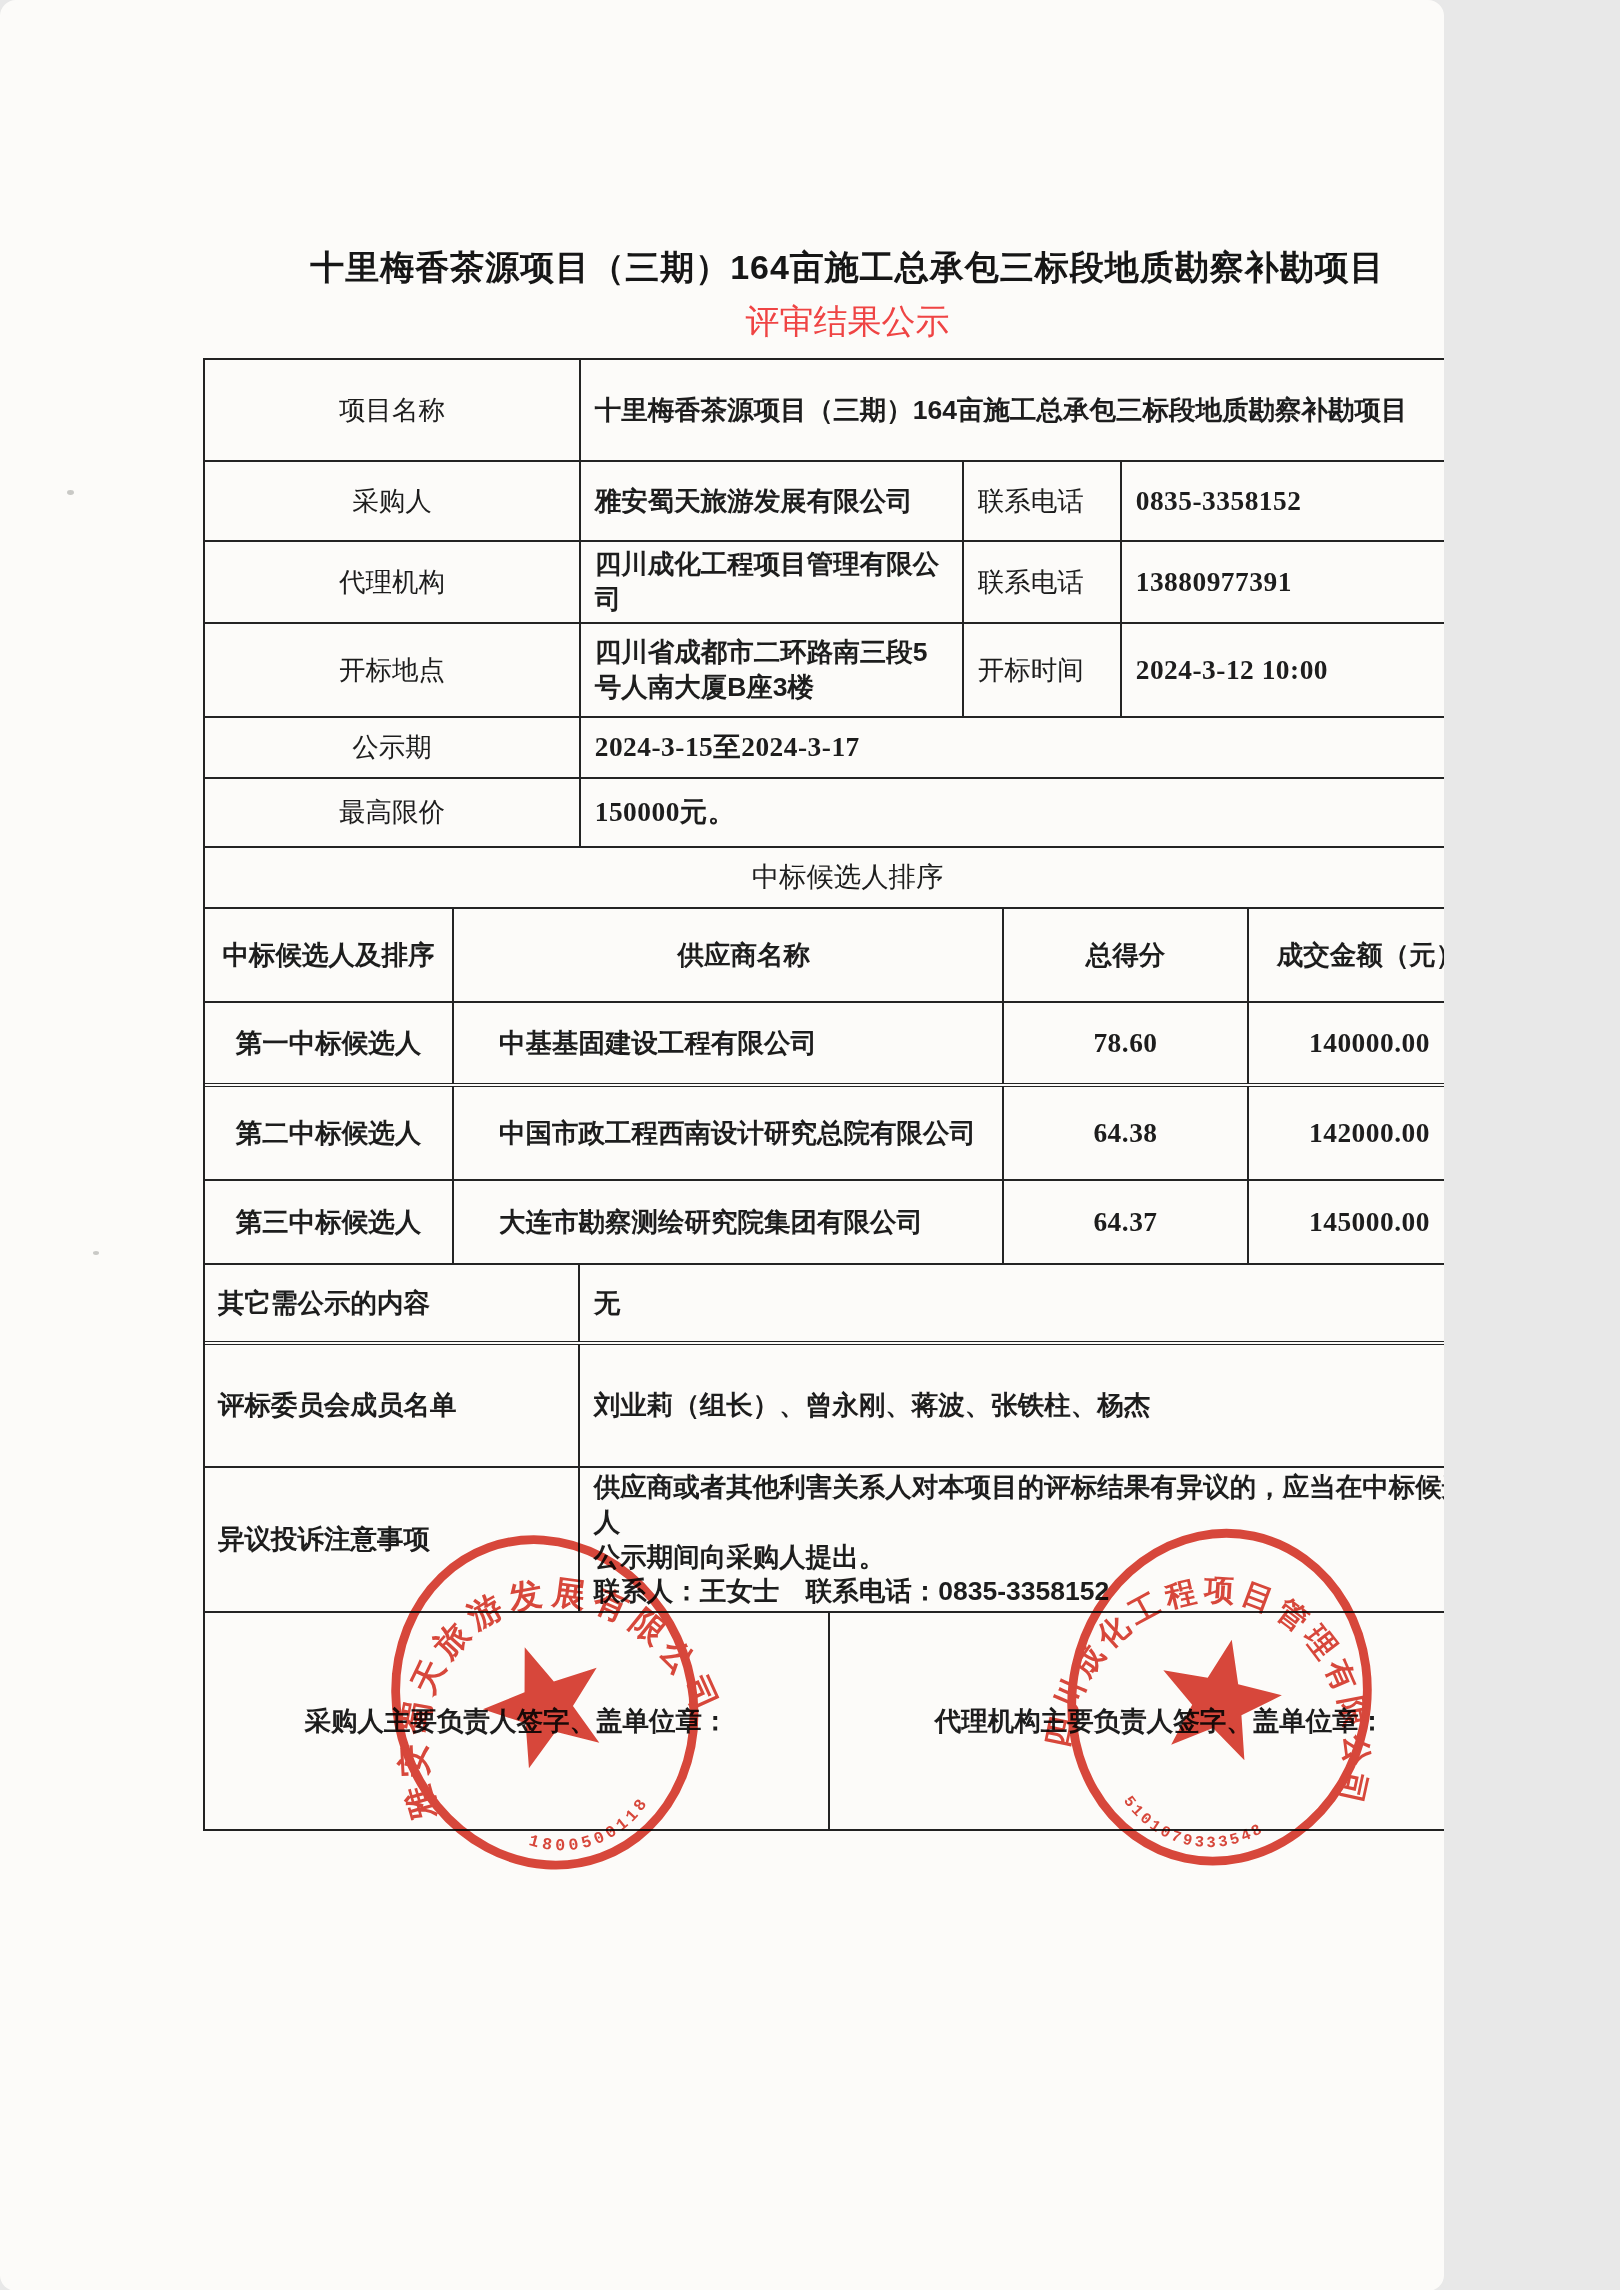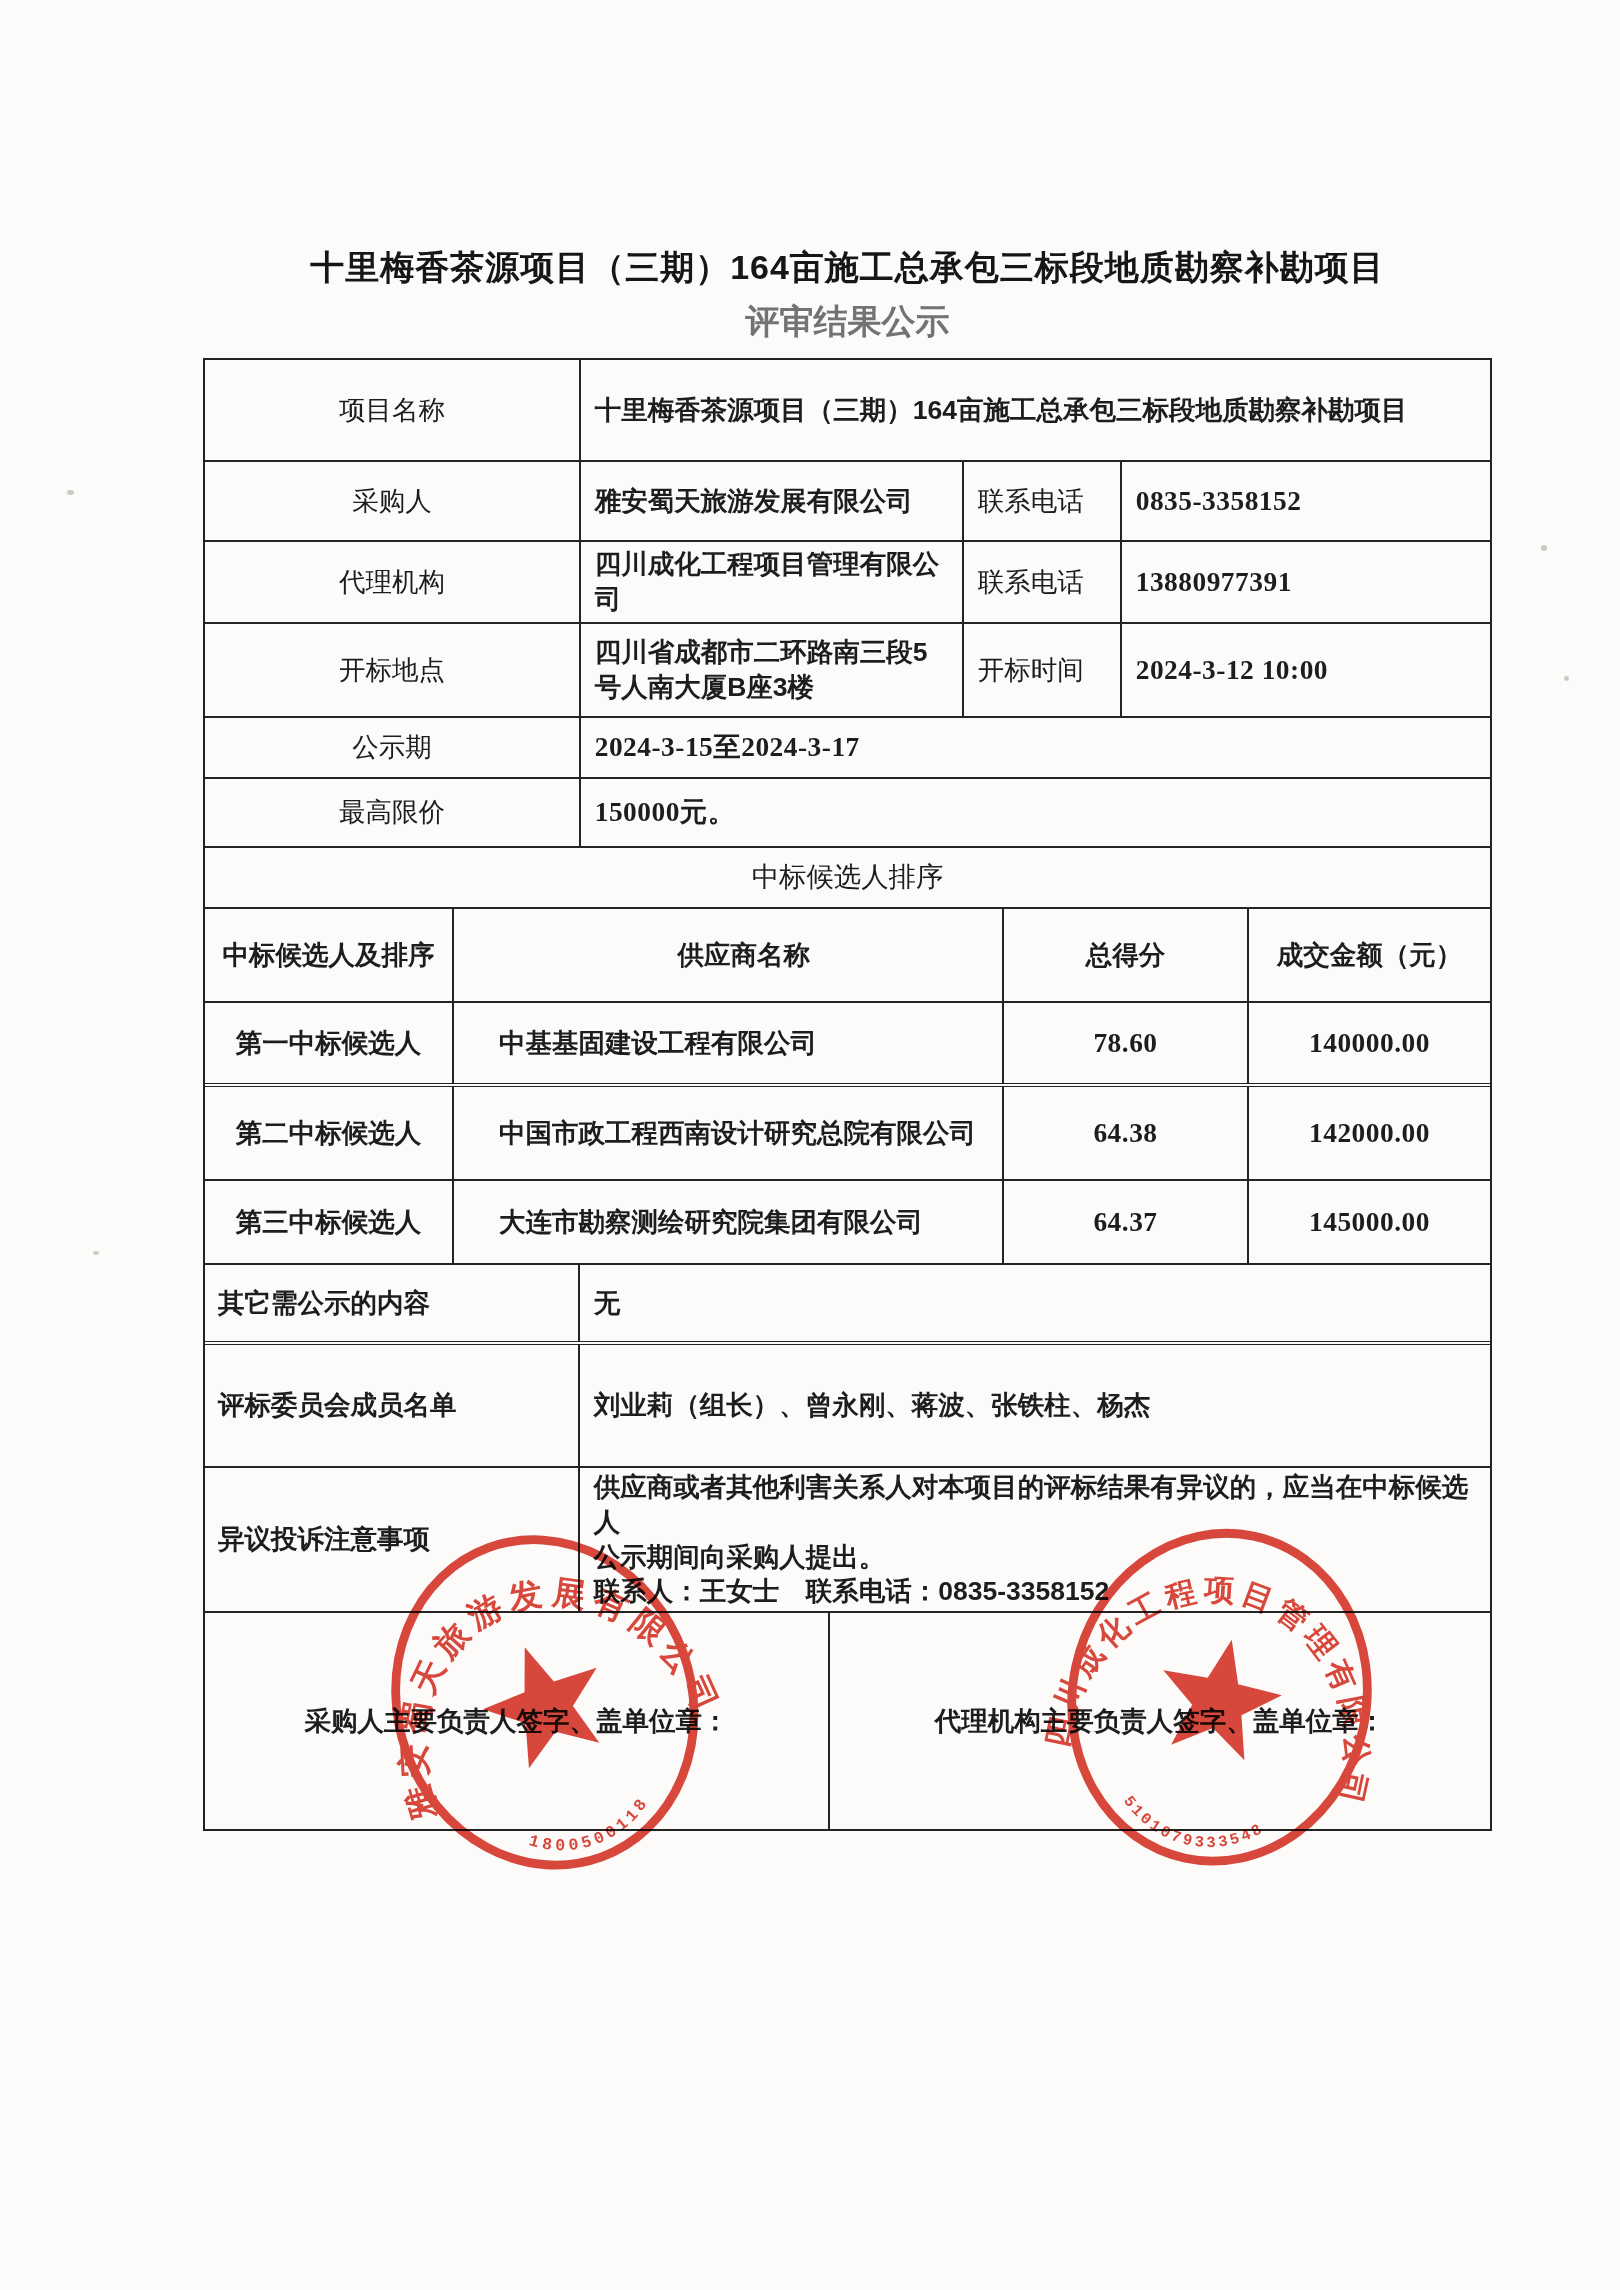--- a/index.html
+++ b/index.html
@@ -1,25 +1,25 @@
 <!DOCTYPE html>
 <html><head>
 <meta charset="utf-8">
 <style>
   * { margin:0; padding:0; box-sizing:border-box; }
   html,body { width:1620px; height:2291px; }
   body { background:#e8e8e8; }
   .page {
-    position:relative; width:1620px; height:2291px;
+    position:relative; width:1444px; height:2291px;
     background:#fcfbf9; overflow:hidden;
-    font-family:"Liberation Sans", sans-serif; color:#1d1d1d;
+    font-family:"Liberation Sans", sans-serif; color:#1d1d1d;border-radius:16px;
   }
   .titles { position:absolute; left:203px; top:245px; width:1289px; text-align:center; }
   .title1 { font-size:34px; font-weight:bold; letter-spacing:1px; color:#161616; }
-  .title2 { font-size:34px; font-weight:bold; margin-top:7.8px; color:#737373; }
+  .title2 { font-size:34px; font-weight:normal; margin-top:7.8px; color:#ef4444; }
 
   .tbl {
     position:absolute; left:203px; top:358px; width:1289px;
     border:2.9px solid #222; display:flex; flex-direction:column;
     background:transparent;
   }
   .row { display:flex; border-bottom:2px solid #242424; align-items:stretch; }
   .row.dbl { border-bottom:4.9px double #242424; }
   .row:last-child { border-bottom:none; }
   .cell {

